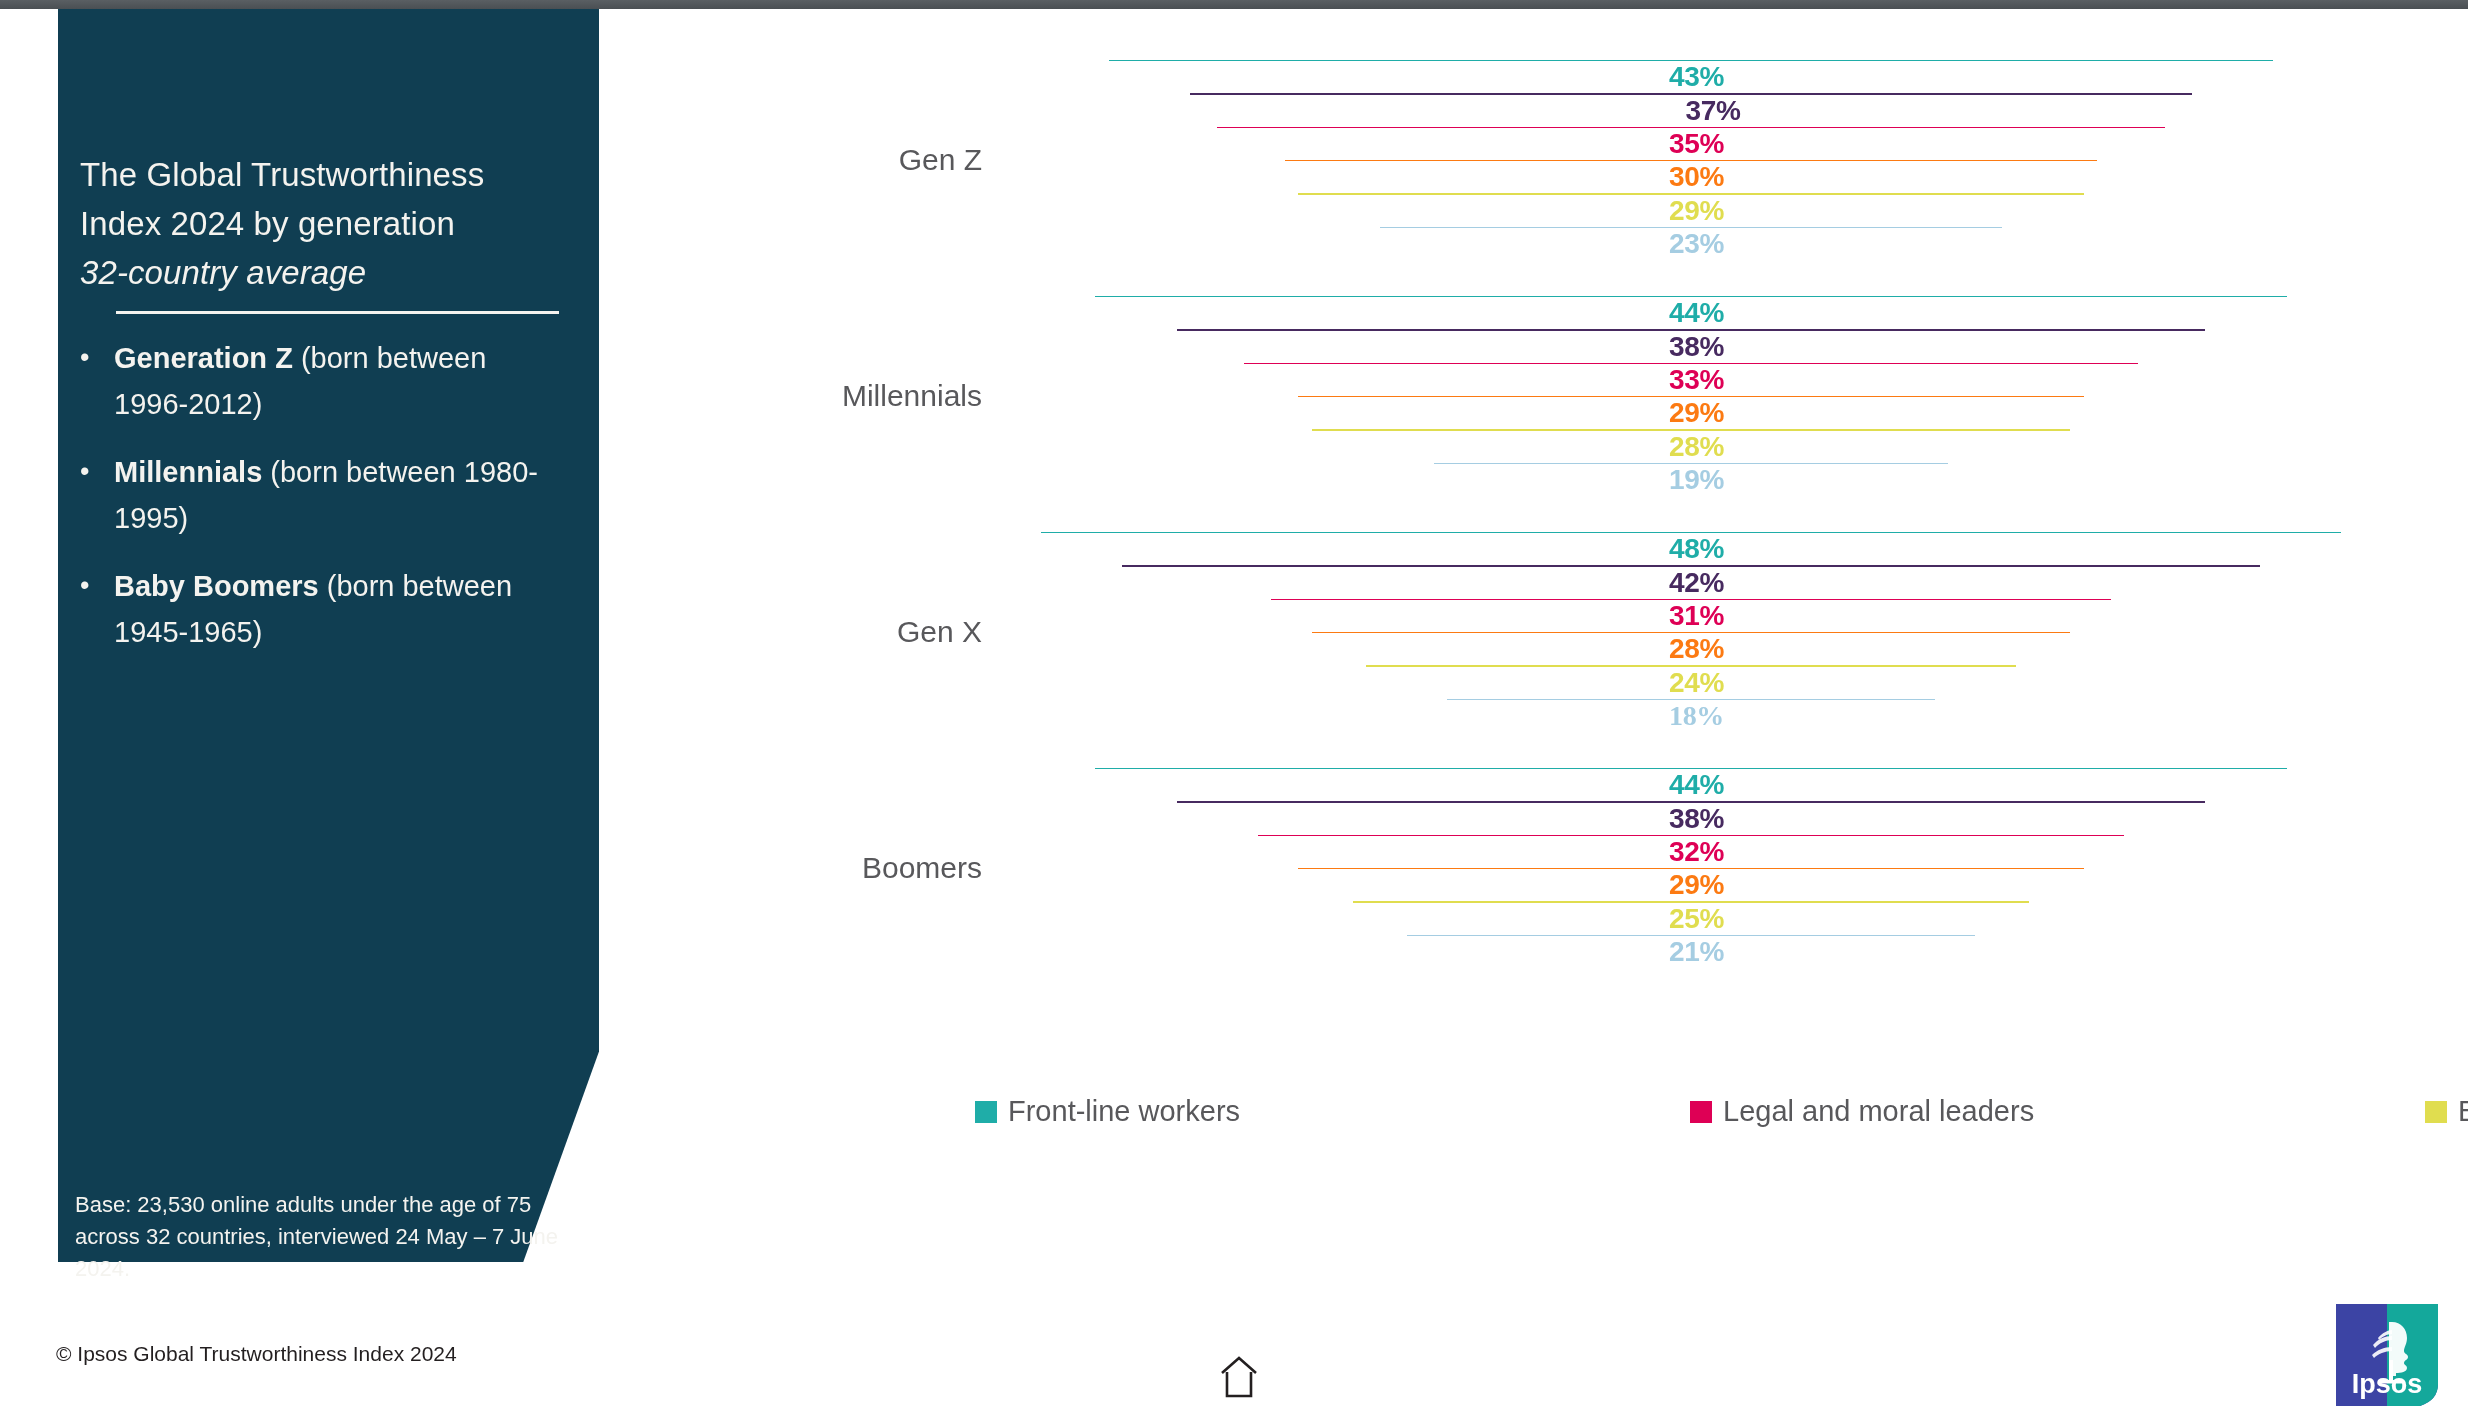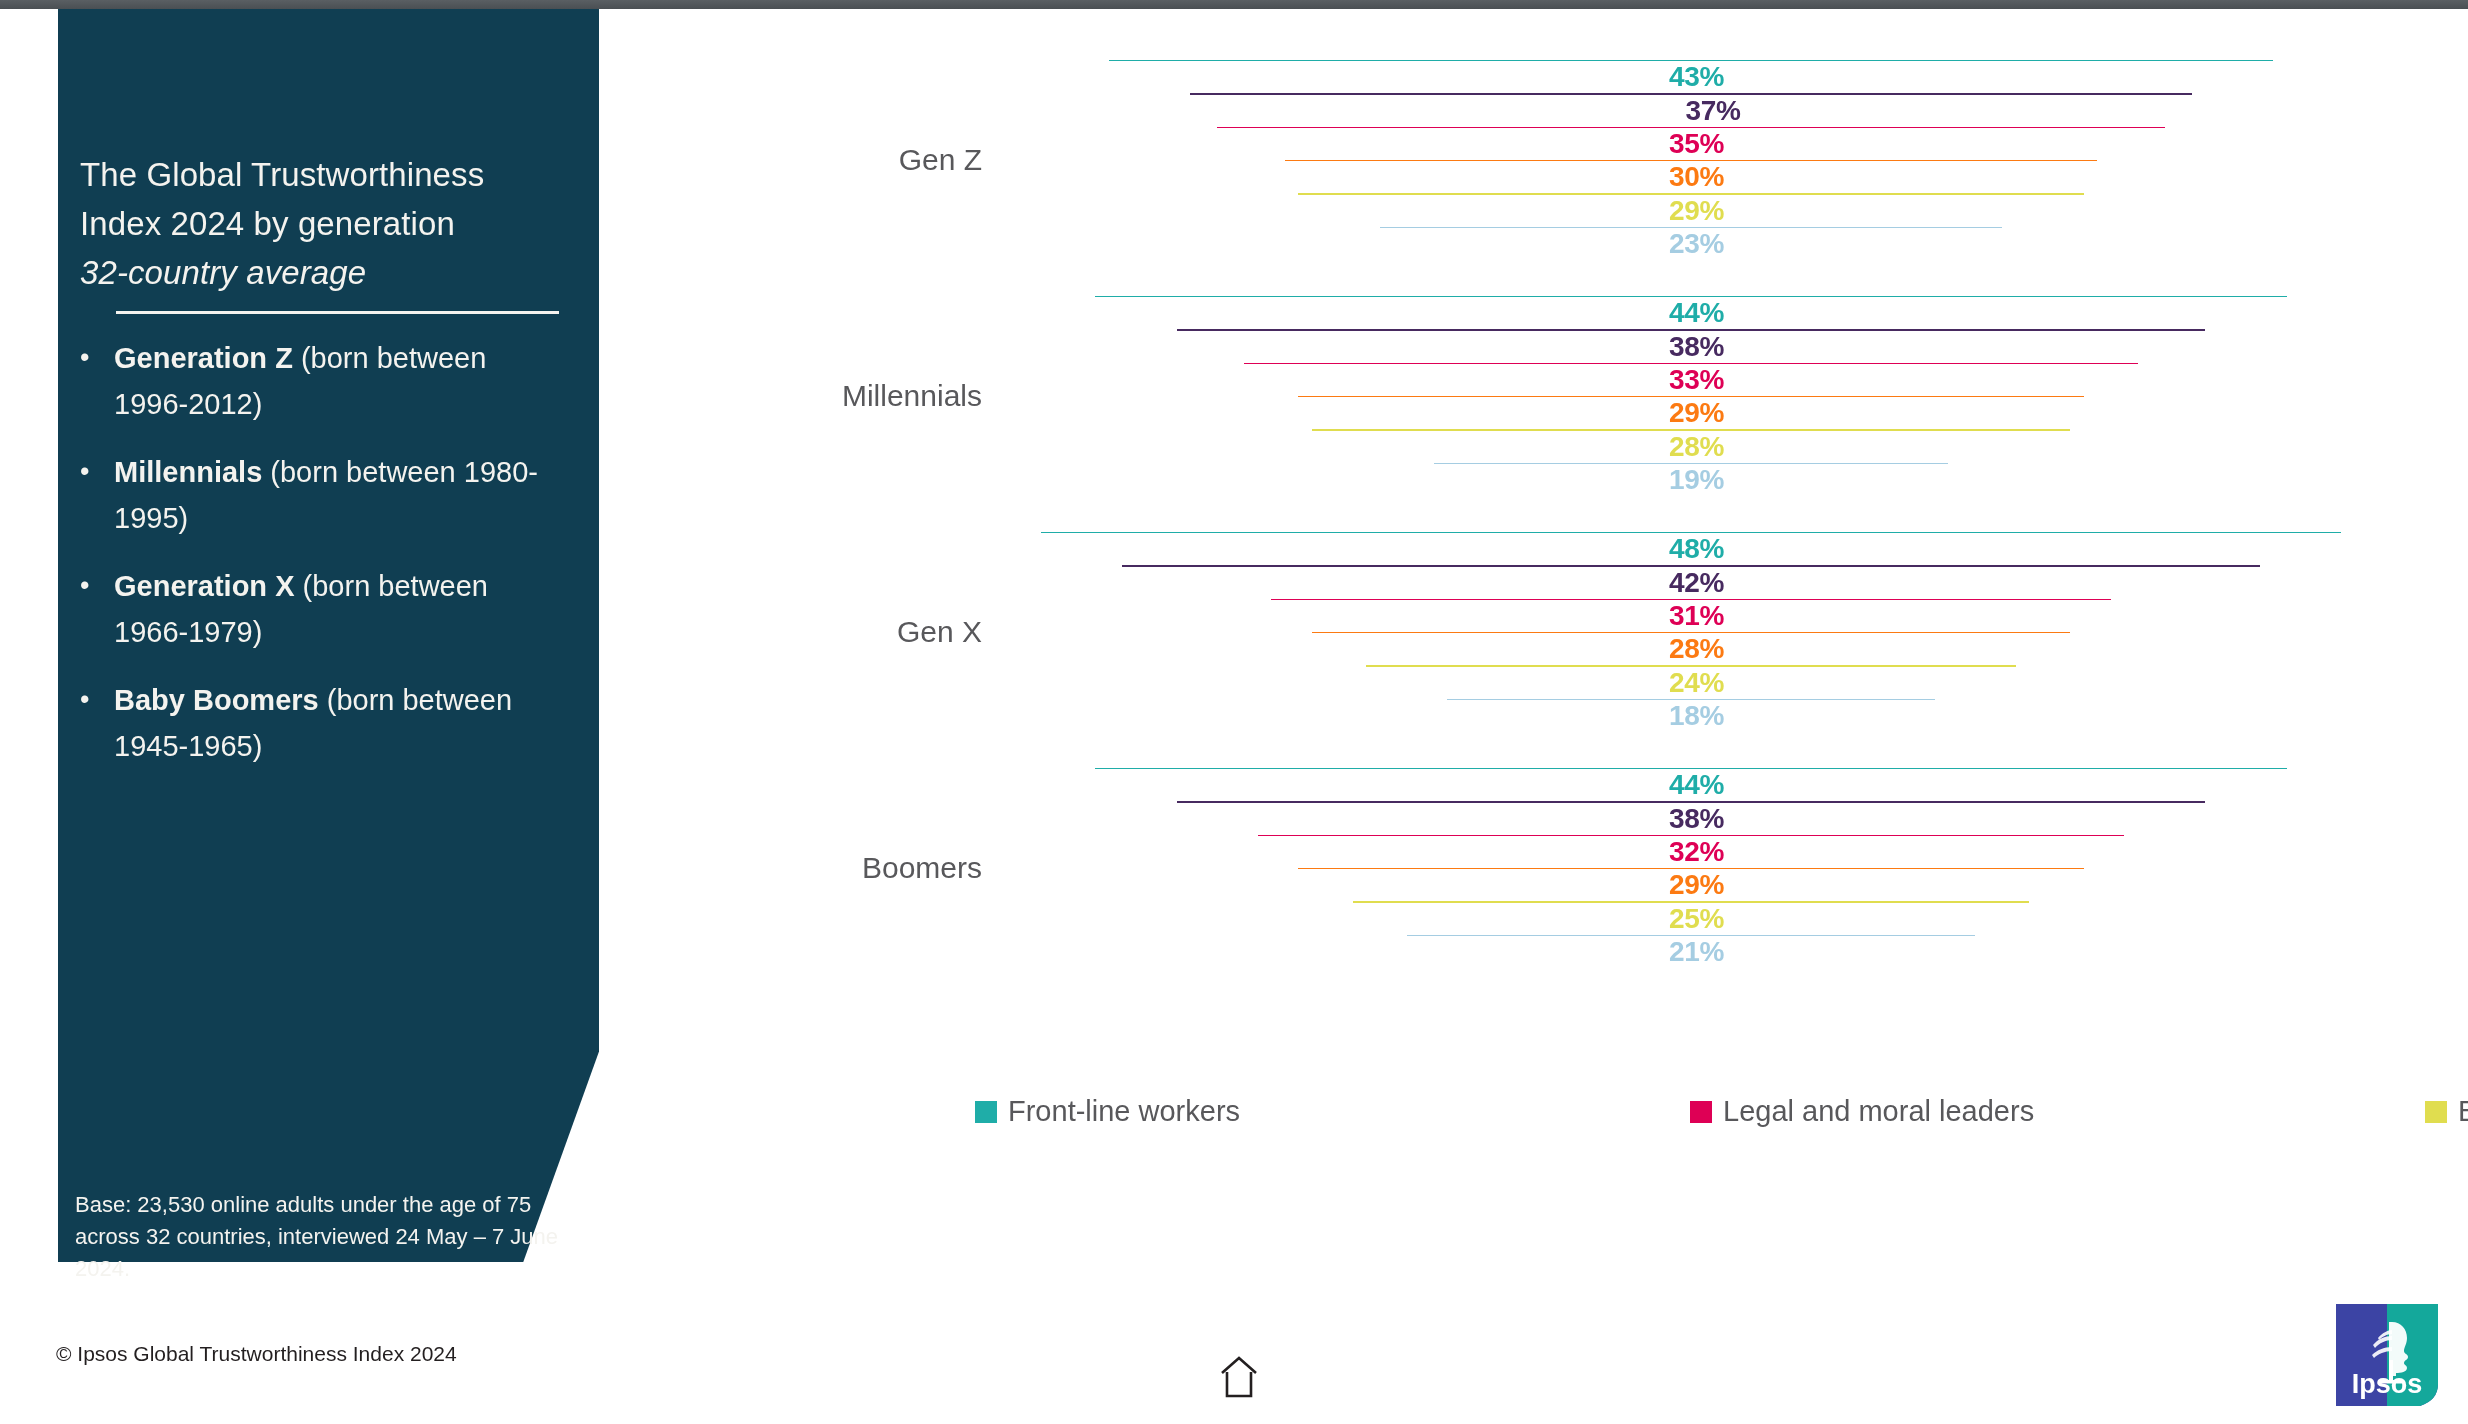--- a/index.html
+++ b/index.html
@@ -214,21 +214,20 @@
 <div class="sb-title">
   <span>The Global Trustworthiness</span><br>
   <span>Index 2024 by generation</span>
   <span class="sb-sub">32-country average</span>
 </div>
 <div class="sb-rule"></div>
 
 <ul class="sb-list" id="sb-list">
     <li><b>Generation Z</b><span> (born between 1996-2012)</span></li>
     <li><b>Millennials</b><span> (born between 1980-1995)</span></li>
-    <li><b>Generation X</b><span> (born between 1966-1979)</span></li>
     <li><b>Baby Boomers</b><span> (born between 1945-1965)</span></li>
   </ul>
 
 <div class="sb-base">Base: 23,530 online adults under the age of 75 across 32 countries, interviewed 24 May – 7 June 2024.</div>
 
 <div class="chart" id="chart">
     <div class="group">
       <div class="group-label">Gen Z</div>
       <div class="bars">
         <div class="barrow">
@@ -304,21 +303,21 @@
         <div class="barrow">
           <div class="bar" style="width: 758.154px; background: rgb(252, 122, 18);"></div>
           <span class="bar-val" style="color: rgb(252, 122, 18);">28%</span>
         </div>
         <div class="barrow">
           <div class="bar" style="width: 649.846px; background: rgb(224, 221, 79);"></div>
           <span class="bar-val" style="color: rgb(224, 221, 79);">24%</span>
         </div>
         <div class="barrow">
           <div class="bar" style="width: 487.385px; background: rgb(165, 205, 226);"></div>
-          <span class="bar-val" style="color: rgb(165, 205, 226);">18%</span>
+          <span class="bar-val" style="color: rgb(165, 205, 226); font-family: Liberation Serif, serif;">18%</span>
         </div>
       </div>
     </div>
     <div class="group">
       <div class="group-label">Boomers</div>
       <div class="bars">
         <div class="barrow">
           <div class="bar" style="width: 1191.38px; background: rgb(31, 173, 168);"></div>
           <span class="bar-val" style="color: rgb(31, 173, 168);">44%</span>
         </div>

